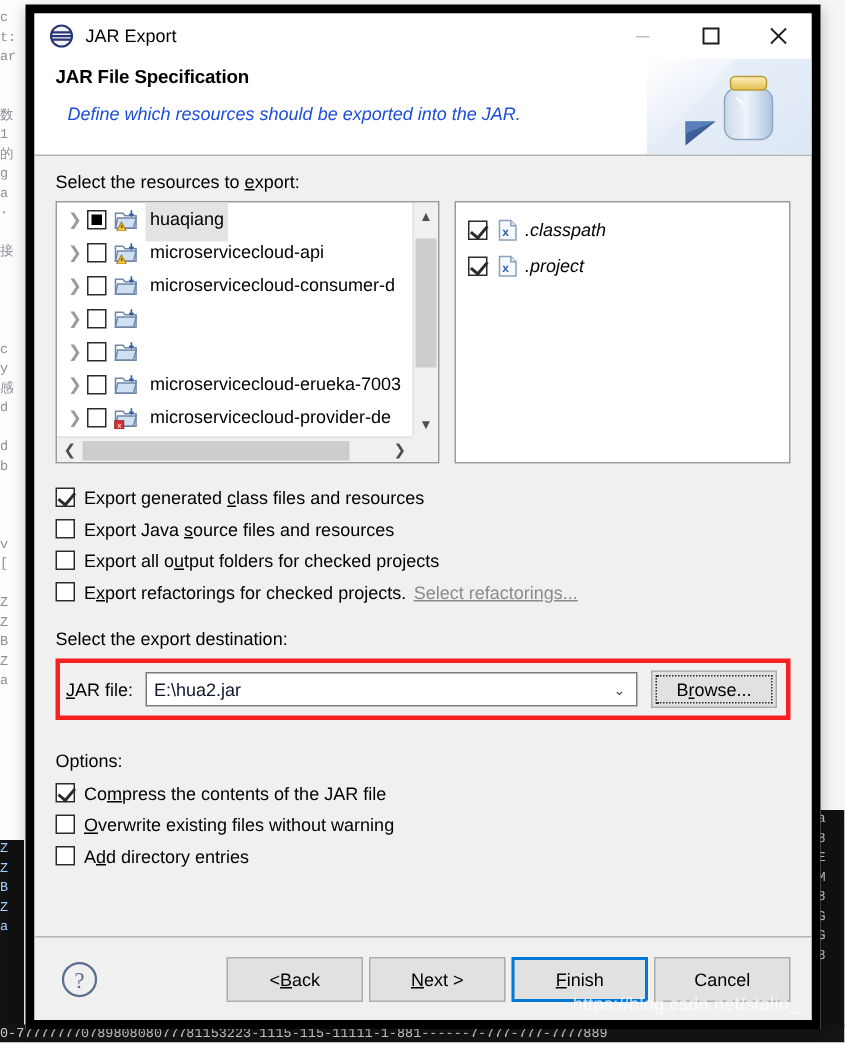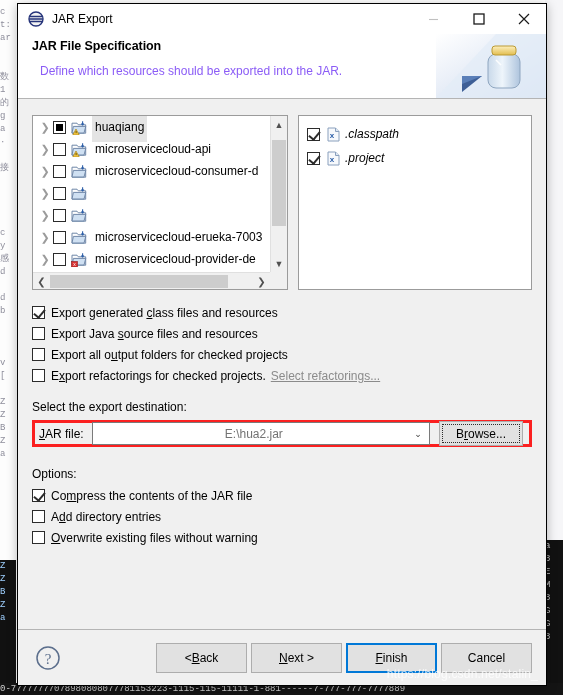--- a/index.html
+++ b/index.html
@@ -45,21 +45,21 @@
   #bg-right-pane {
     position: absolute; right: 0; top: 0; width: 18px; height: 545px;
     background: #f6f6f8;
   }
 
   
   #dialog {
     position: absolute; left: 17px; top: 3px;
     width: 530px; height: 683px;
     background: #f0f0f0;
-    border: 1px solid #000000;
+    border: 6px solid #000000;
     box-shadow: 0 2px 10px rgba(0,0,0,.28);
     display: flex; flex-direction: column;
   }
 
   
   .titlebar {
     height: 30px; background: #ffffff;
     display: flex; align-items: center;
     flex: 0 0 auto; position: relative;
   }
@@ -82,21 +82,21 @@
     background: #ffffff; flex: 0 0 auto;
     height: 65px; position: relative;
     border-bottom: 1px solid #b4b4b4;
     padding: 5px 12px 0 14px;
   }
   .header-title {
     font-size: 12.5px; font-weight: bold; color: #000;
     letter-spacing: -.1px;
   }
   .header-desc {
-    font-size: 12px; color: #8b5cf6; margin-top: 11px; padding-left: 8px;
+    font-size: 12px; color: #1d4ed8; margin-top: 11px; padding-left: 8px; font-style: italic;
   }
   .header-img {
     position: absolute; right: 0px; top: 0px;
     width: 110px; height: 64px; overflow: hidden;
   }
 
   
   .body {
     flex: 1 1 auto; background: #f0f0f0;
     padding: 10px 14px 0 14px; position: relative;
@@ -188,30 +188,30 @@
   .link {
     font-size: 12px; color: #8b8b8b; text-decoration: underline;
     margin-left: 5px;
   }
 
   .dest-label { margin-top: 14px; font-size: 12px; }
 
   
   .redbox {
     margin-top: 6px; border: 3px solid #fb2020;
-    height: 27px; display: flex; align-items: center;
+    height: 41px; display: flex; align-items: center;
     padding: 0 6px 0 4px;
   }
   .jar-lbl { font-size: 12px; margin-right: 8px; white-space: nowrap; }
   .combo {
     flex: 1 1 auto; height: 23px; background: #fff;
     border: 1px solid #7a7a7a; display: flex; align-items: center;
     padding: 0 3px 0 5px;
   }
-  .combo-val { flex: 1 1 auto; font-size: 12px; color: #737373; text-align: center; }
+  .combo-val { flex: 1 1 auto; font-size: 12px; color: #0f172a; }
   .combo-arrow { width: 16px; text-align: center; color: #3c3c3c; font-size: 9px; }
   .browse {
     margin-left: 9px; width: 84px; height: 25px;
     background: #e1e1e1; border: 1px solid #adadad;
     font-size: 12px; display: flex; align-items: center; justify-content: center;
     outline: 1px dotted #2b2b2b; outline-offset: -4px;
   }
 
   .opts-label { margin-top: 20px; font-size: 12px; }
   .opts2 { margin-top: 4px; }
@@ -351,20 +351,23 @@
         <rect x="56" y="12" width="24" height="9" rx="3" fill="url(#lid)" stroke="#bb9a34" stroke-width="1"></rect>
         <path d="M60 26 l5 5" stroke="#ffffff" stroke-width="1.4" opacity=".9"></path>
         <path d="M26 42 l20 0 l-20 16 Z" fill="#3e5f96"></path>
         <path d="M26 42 l20 0 l-20 8 Z" fill="#5a7fb8"></path>
       </svg>
     </div>
   </div>
 
   <div class="body">
 
+    <div class="field-label">
+      <span>Select the resources to </span><span class="u">e</span><span>xport:</span>
+    </div>
 
     <div class="panes">
 
       <div class="pane left">
         <div class="tree" id="tree-host">
             <div class="trow sel">
               <span class="twist">❯</span>
               <span class="cbox part"></span>
               <span class="ficon"><svg width="17" height="15" viewBox="0 0 17 15">
                   <path d="M1 3.2h5l1.3 1.6h7.4v8.4H1Z" fill="#fefefe" stroke="#6f87a8" stroke-width="1"></path>
@@ -516,25 +519,25 @@
     </div>
 
     <div class="field-label opts-label">Options:</div>
     <div class="opts2" id="opts2-host">
         <div class="optrow">
           <span class="cbox on"></span>
           <span class="optlabel"><span>Co</span><span class="u">m</span><span>press the contents of the JAR file</span></span>
         </div>
         <div class="optrow">
           <span class="cbox"></span>
+          <span class="optlabel"><span></span><span class="u">O</span><span>verwrite existing files without warning</span></span>
+        </div>
+        <div class="optrow">
+          <span class="cbox"></span>
           <span class="optlabel"><span>A</span><span class="u">d</span><span>d directory entries</span></span>
-        </div>
-        <div class="optrow">
-          <span class="cbox"></span>
-          <span class="optlabel"><span></span><span class="u">O</span><span>verwrite existing files without warning</span></span>
         </div>
       </div>
   </div>
 
   <div class="footer">
     <span class="help">
       <svg width="26" height="26" viewBox="0 0 26 26">
         <circle cx="13" cy="13" r="11" fill="#f0f0f0" stroke="#5b6e8c" stroke-width="1.5"></circle>
         <text x="13" y="18.5" text-anchor="middle" font-family="Liberation Serif, serif" font-size="15" fill="#5b6e8c">?</text>
       </svg>

